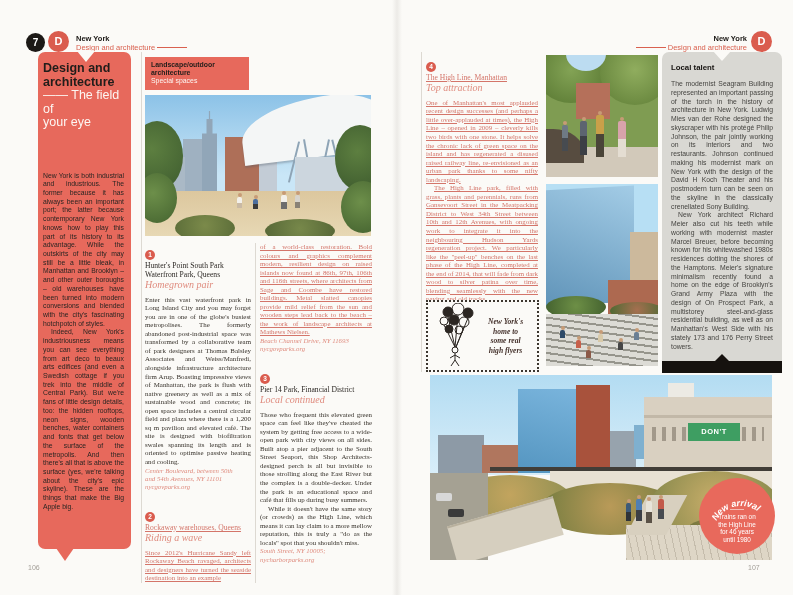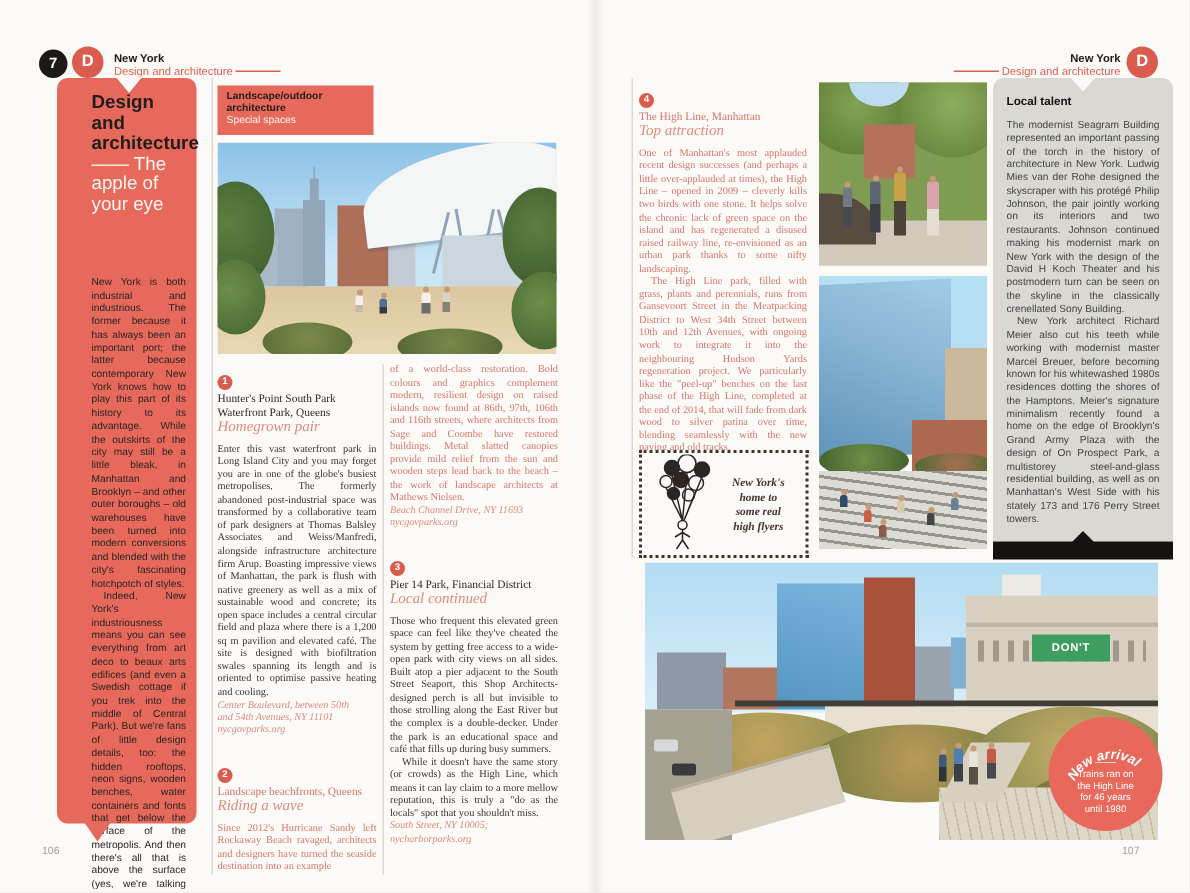--- a/index.html
+++ b/index.html
@@ -11,21 +11,21 @@
   
   .hdr-circle{position:absolute;border-radius:50%;color:#fff;text-align:center;font-weight:bold;}
   .c-black{background:#1c1916;}
   .c-red{background:#da5c4e;}
   .hdr-city{font-size:7.5px;font-weight:bold;color:#1c1916;line-height:9px;}
   .hdr-sec{font-size:7.5px;color:#d9604f;line-height:9px;}
   .dashline{display:inline-block;width:30px;height:1px;background:#d9604f;vertical-align:2px;}
 
   
   .bubble{position:absolute;left:38px;top:52px;width:93px;height:497px;background:#e7695c;border-radius:7px;
-          padding:10px 7px 0 23px;box-sizing:border-box;}
+          padding:10px 7px 0 5px;box-sizing:border-box;}
   .bubble .notch{position:absolute;top:-1px;left:39px;width:0;height:0;
           border-left:9px solid transparent;border-right:9px solid transparent;border-top:11px solid #fbfaf7;}
   .bubble .tail{position:absolute;bottom:-12px;left:18px;width:0;height:0;
           border-left:9px solid transparent;border-right:9px solid transparent;border-top:13px solid #e7695c;}
   .intro-title{font-size:12.5px;line-height:13.5px;font-weight:bold;color:#211d1a;}
   .intro-sub{font-size:12.5px;line-height:13.5px;color:#fdf6f2;}
   .intro-body{margin-top:42px;font-size:6.8px;line-height:8.72px;color:#2a2522;text-align:justify;}
   .intro-body.p2{margin-top:0;text-indent:8px;}
 
   
@@ -33,21 +33,21 @@
                padding:4px 6px;box-sizing:border-box;}
   .pl-1{font-size:6.9px;font-weight:bold;color:#211d1a;line-height:8px;}
   .pl-2{font-size:6.9px;color:#fdf6f2;line-height:8px;}
 
   
   .col{position:absolute;font-family:"Liberation Serif",serif;}
   .badge-num{display:inline-block;width:10px;height:10px;border-radius:50%;background:#da5c4e;color:#fff;
              font-family:"Liberation Sans",sans-serif;font-size:6.5px;font-weight:bold;text-align:center;
              line-height:10px;margin-bottom:2px;}
   .sec-title{font-size:7.6px;line-height:8.8px;color:#2c2824;}
-  .sec-title.red,.sec-body.red{color:#d4756a;}
+  .sec-title.red,.sec-body.red{color:#d4756a;text-decoration:underline;}
   .tagline{font-size:10px;font-style:italic;color:#df8a7d;line-height:9px;margin-bottom:7px;}
   .sec-body{font-size:6.9px;line-height:8.55px;color:#37322b;text-align:justify;}
   .sec-body.ind{text-indent:8px;}
   .addr{font-size:6.8px;font-style:italic;color:#df8a7d;line-height:8.4px;} .gap13{height:13px;}
 
   .rule{position:absolute;width:1px;background:#ddd9d2;}
 
   
   .photo{position:absolute;overflow:hidden;}
   .sky{position:absolute;left:0;top:0;right:0;background:linear-gradient(180deg,#8cc2e7 0%,#c9e6f7 80%);}
@@ -113,21 +113,21 @@
   <div class="rule" style="left:141px;top:52px;height:531px;"></div>
   <div class="rule" style="left:255px;top:243px;height:340px;"></div>
   <div class="rule" style="left:421px;top:52px;height:320px;"></div>
   <div class="fold"></div>
 
   <div class="bubble">
     <div class="notch"></div>
     <div class="tail"></div>
     <div class="intro-title pre">Design and
 architecture</div>
-    <div class="intro-sub pre">—— The apple of
+    <div class="intro-sub pre">—— The field of
 your eye</div>
     <div class="intro-body">New York is both industrial and industrious. The former because it has always been an important port; the latter because contemporary New York knows how to play this part of its history to its advantage. While the outskirts of the city may still be a little bleak, in Manhattan and Brooklyn – and other outer boroughs – old warehouses have been turned into modern conversions and blended with the city's fascinating hotchpotch of styles.</div>
     <div class="intro-body p2">Indeed, New York's industriousness means you can see everything from art deco to beaux arts edifices (and even a Swedish cottage if you trek into the middle of Central Park). But we're fans of little design details, too: the hidden rooftops, neon signs, wooden benches, water containers and fonts that get below the surface of the metropolis. And then there's all that is above the surface (yes, we're talking about the city's epic skyline). These are the things that make the Big Apple big.</div>
   </div>
 
   <div class="photo" style="left:145px;top:95px;width:226px;height:141px;">
     <div class="sky" style="height:100px;"></div>
 
     <div class="abs" style="left:38px;top:44px;width:22px;height:52px;background:#9fb1c1;"></div>
     <div class="abs" style="left:57px;top:16px;width:15px;height:80px;background:#91a6b8;
@@ -169,21 +169,21 @@
     <span class="badge-num">1</span>
     <div class="sec-title pre">Hunter's Point South Park
 Waterfront Park, Queens</div>
     <div class="tagline">Homegrown pair</div>
     <div class="sec-body">Enter this vast waterfront park in Long Island City and you may forget you are in one of the globe's busiest metropolises. The formerly abandoned post-industrial space was transformed by a collaborative team of park designers at Thomas Balsley Associates and Weiss/Manfredi, alongside infrastructure architecture firm Arup. Boasting impressive views of Manhattan, the park is flush with native greenery as well as a mix of sustainable wood and concrete; its open space includes a central circular field and plaza where there is a 1,200 sq m pavilion and elevated café. The site is designed with biofiltration swales spanning its length and is oriented to optimise passive heating and cooling.</div>
     <div class="addr pre">Center Boulevard, between 50th
 and 54th Avenues, NY 11101</div>
     <div class="addr">nycgovparks.org</div>
     <div class="gap13"></div>
     <span class="badge-num">2</span>
-    <div class="sec-title red">Landscape beachfronts, Queens</div>
+    <div class="sec-title red">Rockaway warehouses, Queens</div>
     <div class="tagline">Riding a wave</div>
     <div class="sec-body red">Since 2012's Hurricane Sandy left Rockaway Beach ravaged, architects and designers have turned the seaside destination into an example</div>
   </div>
 
   <div class="col" style="left:260px;top:243px;width:112px;">
     <div class="sec-body red">of a world-class restoration. Bold colours and graphics complement modern, resilient design on raised islands now found at 86th, 97th, 106th and 116th streets, where architects from Sage and Coombe have restored buildings. Metal slatted canopies provide mild relief from the sun and wooden steps lead back to the beach – the work of landscape architects at Mathews Nielsen.</div>
     <div class="addr">Beach Channel Drive, NY 11693</div>
     <div class="addr">nycgovparks.org</div>
     <div class="gap13"></div>
     <span class="badge-num">3</span>

